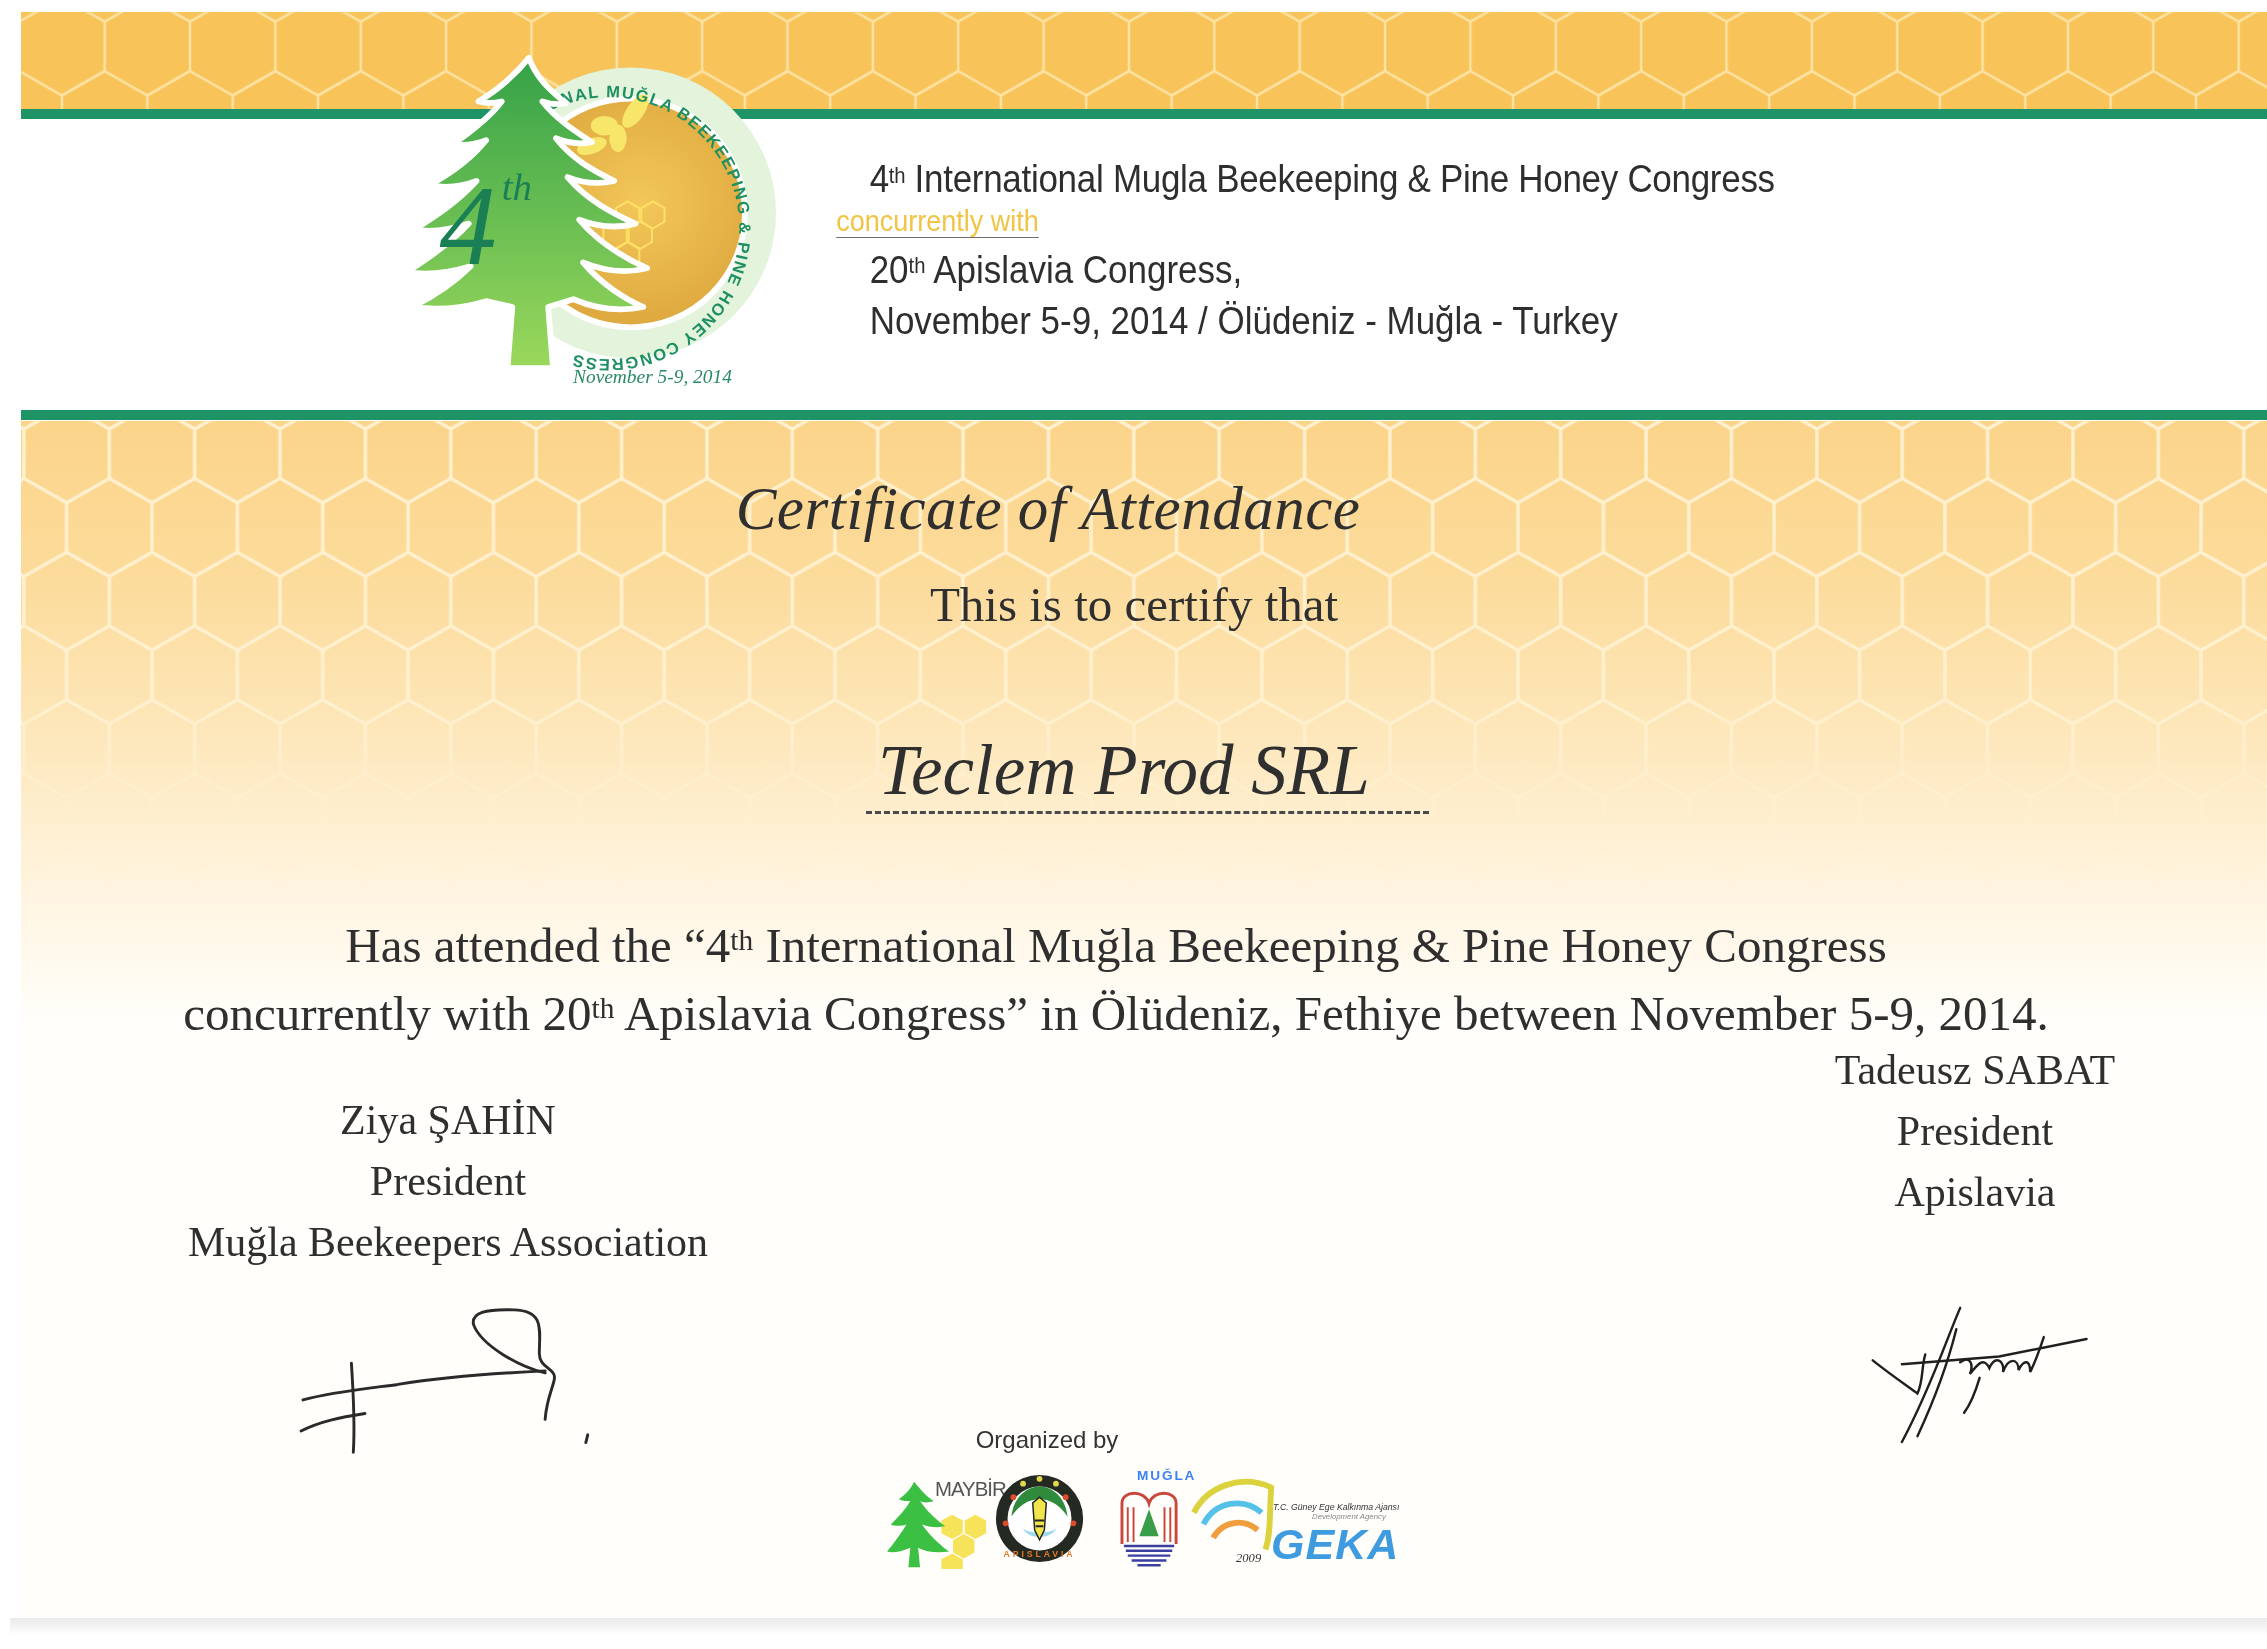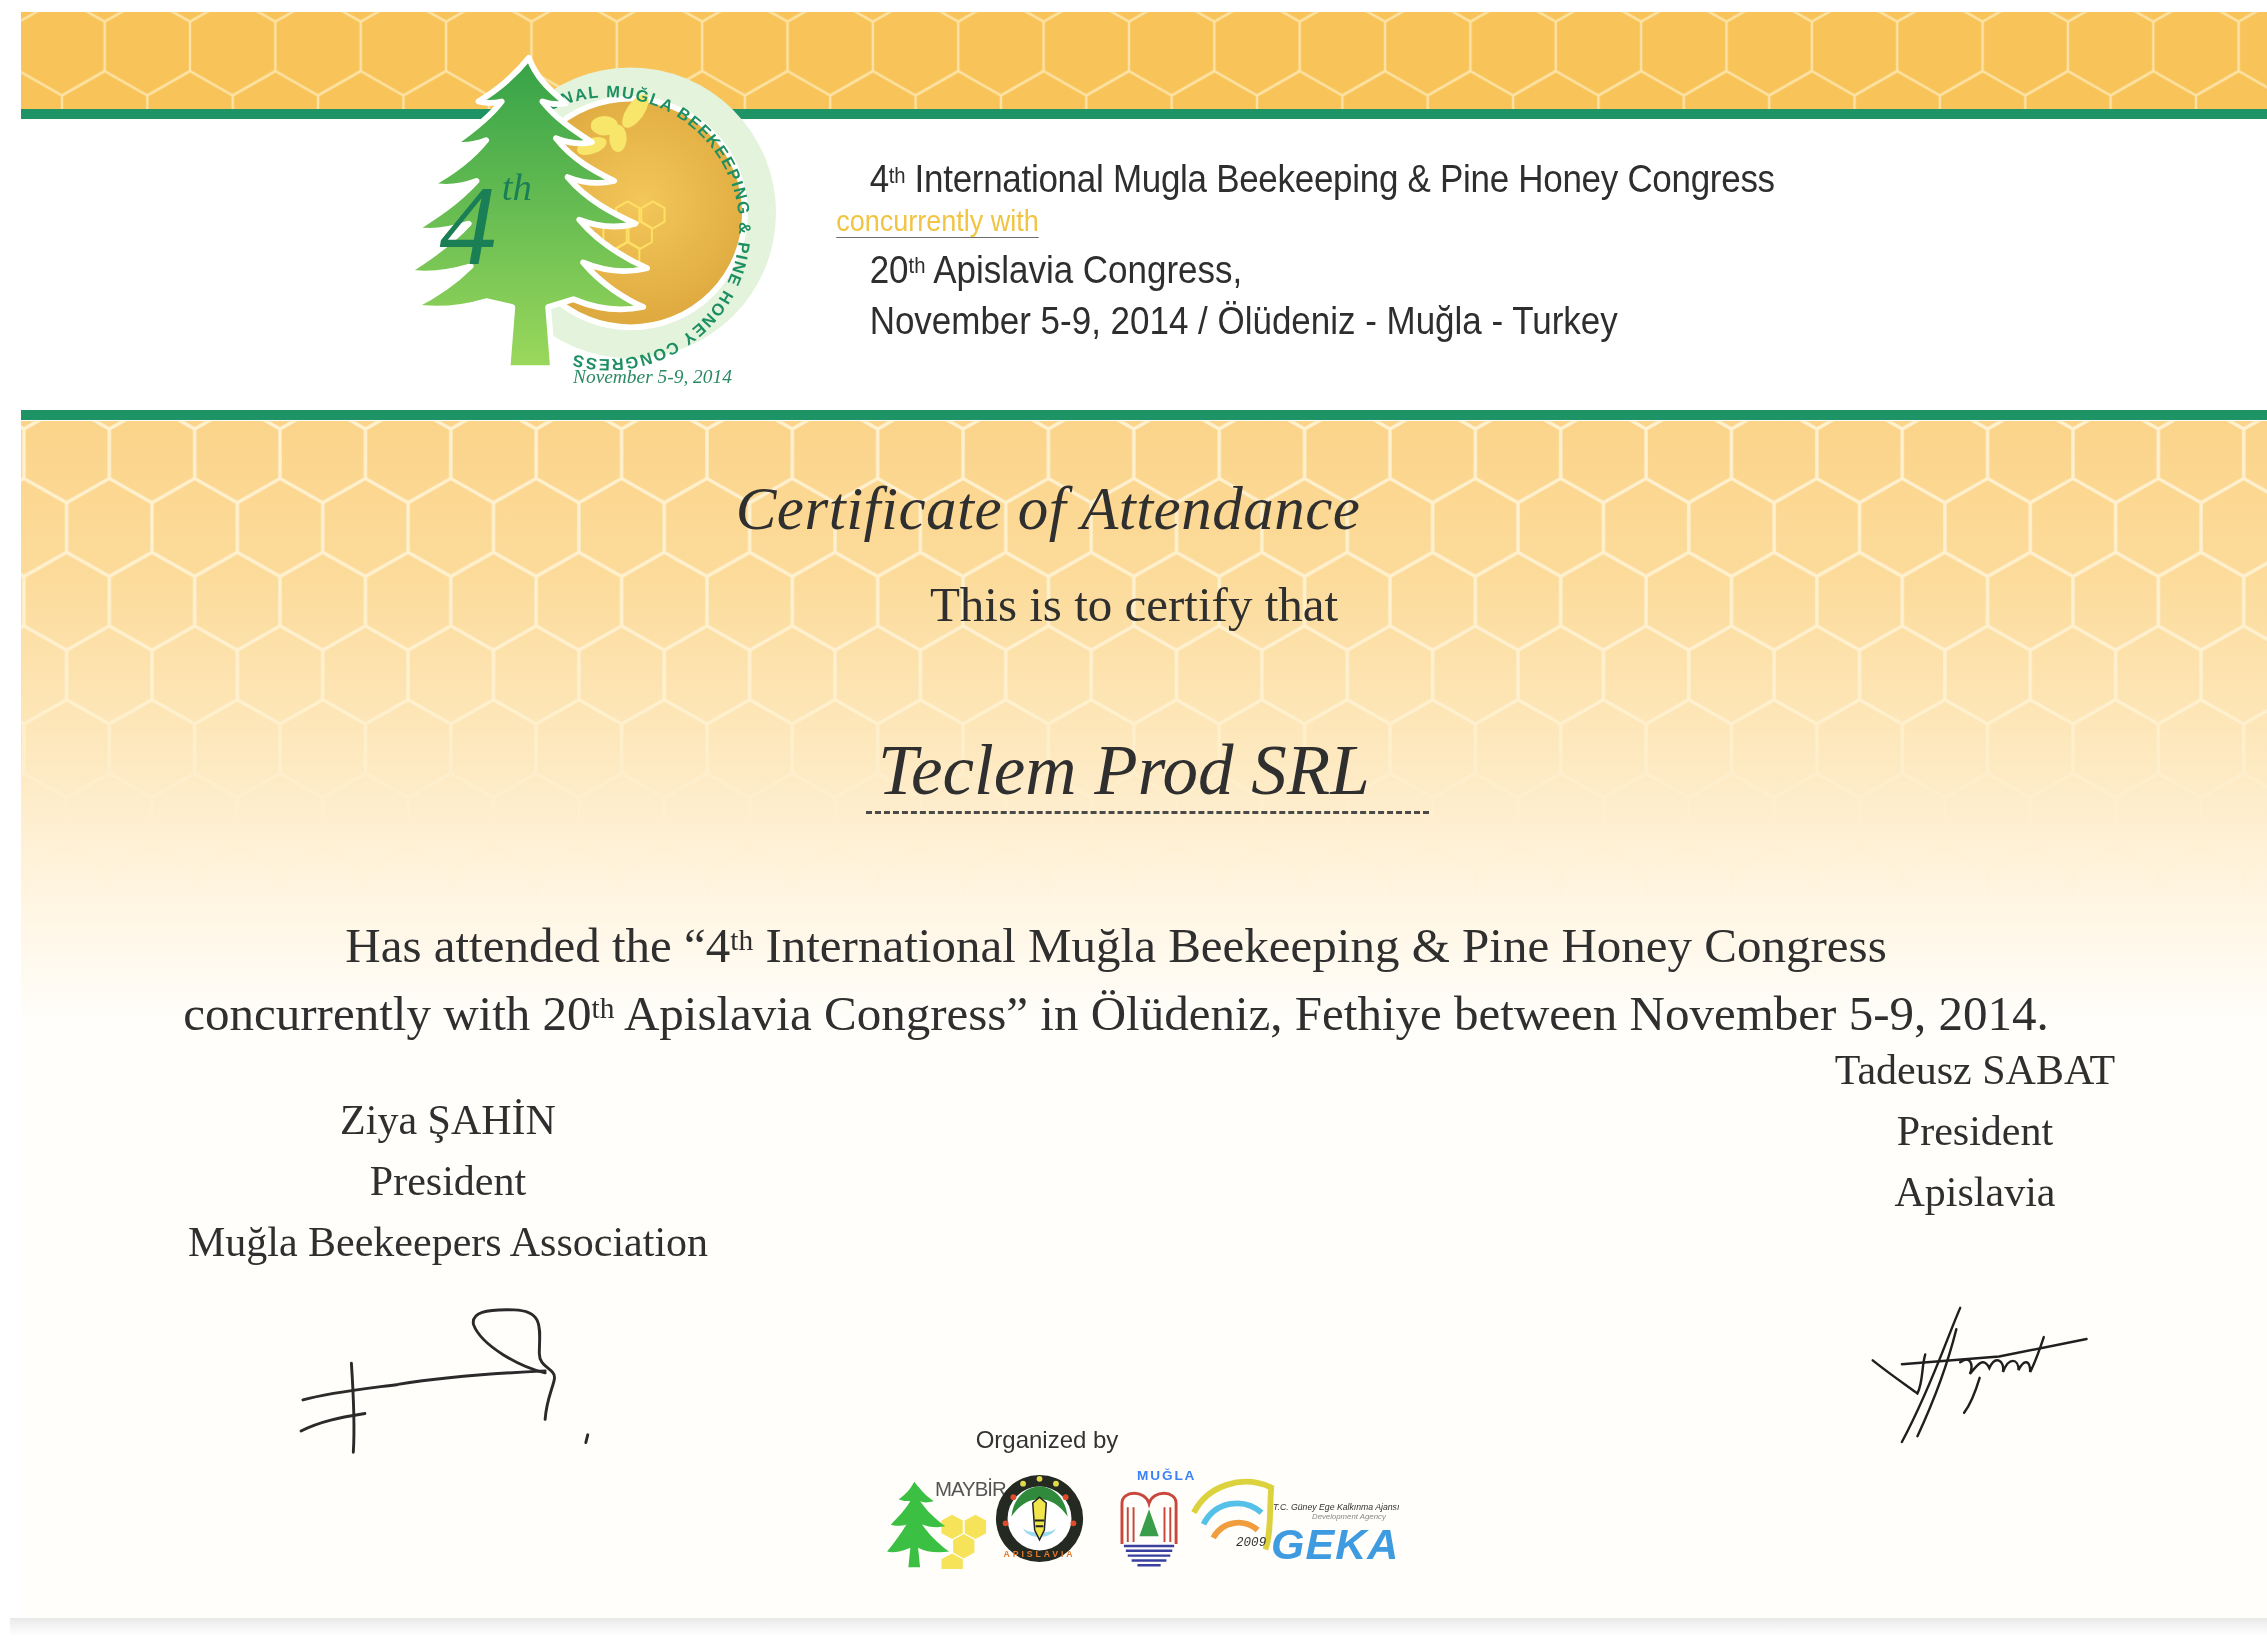--- a/index.html
+++ b/index.html
@@ -110,21 +110,21 @@
   }
   .geka-sub {
     position: absolute; left: 388px; top: 32px; font-family: "Liberation Sans", sans-serif;
     font-style: italic; font-size: 8.7px; color: #333; white-space: nowrap;
   }
   .geka-sub2 {
     position: absolute; left: 427px; top: 42px; font-family: "Liberation Sans", sans-serif;
     font-style: italic; font-size: 7.8px; color: #888; white-space: nowrap;
   }
   .geka-year {
-    position: absolute; left: 351px; top: 66px; font-family: Liberation Mono, monospace;
+    position: absolute; left: 351px; top: 81px; font-family: Liberation Serif, serif;
     font-style: italic; font-size: 12.6px; color: #333;
   }
 </style>
 </head>
 <body>
 
 <div class="paper">
 
   <div class="top-band">
     <svg class="hex-svg" width="2246" height="97" viewBox="0 0 2315 100">

